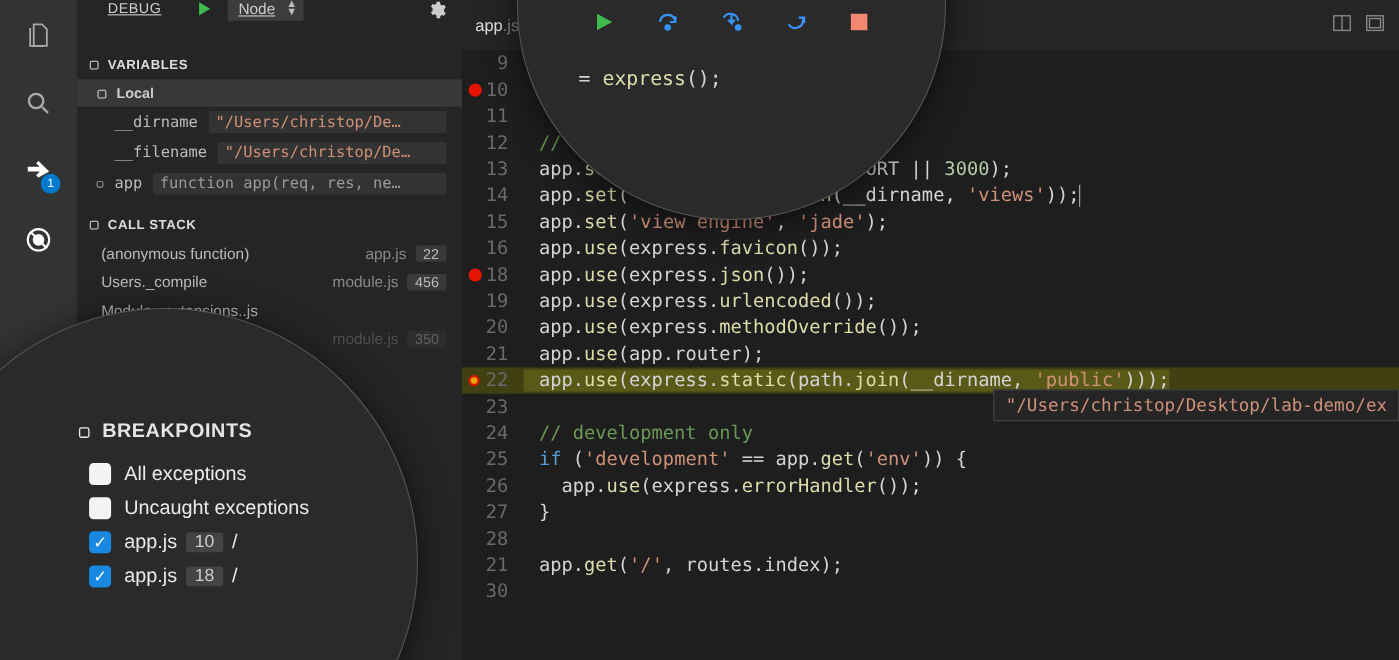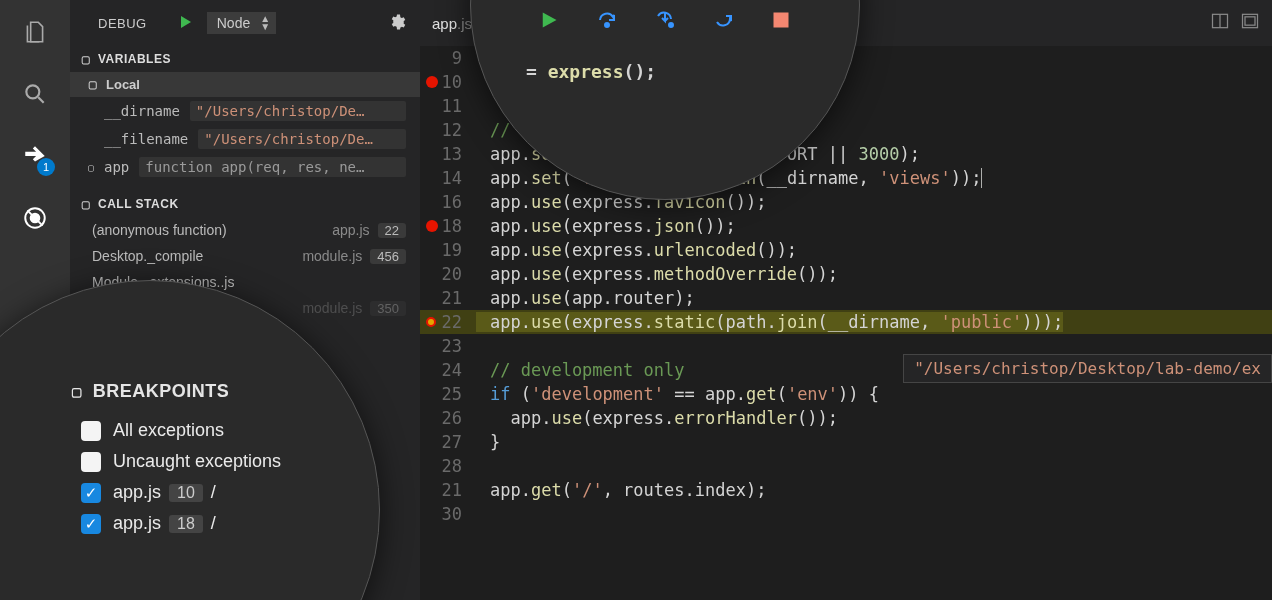--- a/index.html
+++ b/index.html
@@ -8,21 +8,21 @@
 
   
   .activity-bar { width: 70px; background: #333333; display: flex; flex-direction: column; align-items: center; padding-top: 18px; gap: 34px; }
   .activity-item { width: 28px; height: 28px; display: flex; align-items: center; justify-content: center; color: #aaa; position: relative; cursor: pointer; }
   .activity-item svg { width: 26px; height: 26px; }
   .activity-item.active { color: #fff; }
   .badge { position: absolute; right: -6px; bottom: -6px; background: #007acc; color: #fff; border-radius: 50%; font-size: 11px; width: 18px; height: 18px; display: flex; align-items: center; justify-content: center; }
 
   
   .sidebar { width: 350px; background: #252526; display: flex; flex-direction: column; font-size: 14px; overflow: hidden; }
-  .sidebar-header { display: flex; align-items: center; height: 46px; padding: 0 14px 0 28px; color: #ccc; font-size: 13px; }
+  .sidebar-header { display: flex; align-items: flex-start; height: 46px; padding: 0 14px 0 28px; color: #ccc; font-size: 13px; text-decoration: underline; }
   .sidebar-header-title { flex: 0 0 auto; margin-right: 30px; letter-spacing: .5px; }
   .play-icon-small svg { width: 16px; height: 16px; }
   .config-select { background: #3c3c3c; color: #ccc; border: none; padding: 3px 26px 3px 10px; font-size: 14px; border-radius: 0; margin-left: 14px; position: relative; }
   .select-wrap { position: relative; display: inline-block; }
   .select-chevrons { position: absolute; right: 6px; top: 50%; transform: translateY(-50%); color: #bbb; pointer-events: none; font-size: 10px; line-height: 8px; }
   .gear { margin-left: auto; color: #ccc; cursor: pointer; }
   .gear svg { width: 18px; height: 18px; }
 
   .section-header { display: flex; align-items: center; padding: 6px 10px 6px 10px; font-size: 12px; font-weight: 700; letter-spacing: .5px; color: #ddd; cursor: pointer; }
   .section-header .twisty { width: 12px; display: inline-block; text-align: center; margin-right: 6px; font-size: 10px; color: #ccc;}
@@ -73,21 +73,21 @@
   .line.current { background: rgba(128,128,0,.35); }
   .line.current .cl { background: #5a5a18; }
 
   .debug-hover { position:absolute; background:#252526; color:#ce9178; border:1px solid #454545; padding:4px 10px; font-family: Menlo, Consolas, monospace; font-size:16px; z-index:5; }
 
   
   .lens-top { position:absolute; left:470px; top:-190px; width:390px; height:390px; border-radius:50%; background:#2a2a2a; border:1px solid #555; box-shadow:0 4px 30px rgba(0,0,0,.6); overflow:hidden; z-index:18; }
   .debug-toolbar { position:absolute; top:198px; left:50%; transform:translateX(-50%); display:flex; gap:36px; align-items:center; }
   .db-btn { width:22px; height:22px; display:flex; align-items:center; justify-content:center; cursor:pointer; }
   .db-btn svg { width:20px; height:20px; }
-  .lens-top .extra { position:absolute; top:250px; left:55px; font-family: Menlo, Consolas, monospace; font-size:18px; color:#d4d4d4;font-weight:bold; }
+  .lens-top .extra { position:absolute; top:250px; left:55px; font-family: Menlo, Consolas, monospace; font-size:18px; color:#d4d4d4; }
   .lens-top .extra .fn { color:#dcdcaa; }
 </style>
 </head>
 <body>
 
 <div class="root">
 
   <div class="activity-bar">
     <div class="activity-item">
       <svg viewBox="0 0 24 24" fill="none" stroke="currentColor" stroke-width="1.5">
@@ -161,21 +161,21 @@
     <div class="section-header" style="margin-top:10px;">
       <span class="twisty">▢</span>
       <span>CALL STACK</span>
     </div>
     <div class="stack-row">
       <span class="stack-fn">(anonymous function)</span>
       <span class="stack-file">app.js</span>
       <span class="stack-line">22</span>
     </div>
     <div class="stack-row">
-      <span class="stack-fn">Desktop._compile</span>
+      <span class="stack-fn">Users._compile</span>
       <span class="stack-file">module.js</span>
       <span class="stack-line">456</span>
     </div>
     <div class="stack-row">
       <span class="stack-fn">Module._extensions..js</span>
     </div>
     <div class="stack-row" style="opacity:.4;">
       <span class="stack-fn">module.load</span>
       <span class="stack-file">module.js</span>
       <span class="stack-line">350</span>
@@ -217,20 +217,24 @@
         </div>
         <div class="line">
           <div class="ln">13</div>
           <div class="cl">app.<span class="fn">set</span>(<span class="str">'port'</span>, process.env.PORT || <span class="num">3000</span>);</div>
         </div>
         <div class="line">
           <div class="ln">14</div>
           <div class="cl">app.<span class="fn">set</span>(<span class="str">'views'</span>, path.<span class="fn">join</span>(__dirname, <span class="str">'views'</span>));<span style="border-left:1px solid #aeafad;">​</span></div>
         </div>
         <div class="line">
+          <div class="ln">15</div>
+          <div class="cl">app.<span class="fn">set</span>(<span class="str">'view engine'</span>, <span class="str">'jade'</span>);</div>
+        </div>
+        <div class="line">
           <div class="ln">16</div>
           <div class="cl">app.<span class="fn">use</span>(express.<span class="fn">favicon</span>());</div>
         </div>
         <div class="line">
           <div class="ln">18<span class="bp-dot"></span></div>
           <div class="cl">app.<span class="fn">use</span>(express.<span class="fn">json</span>());</div>
         </div>
         <div class="line">
           <div class="ln">19</div>
           <div class="cl">app.<span class="fn">use</span>(express.<span class="fn">urlencoded</span>());</div>

